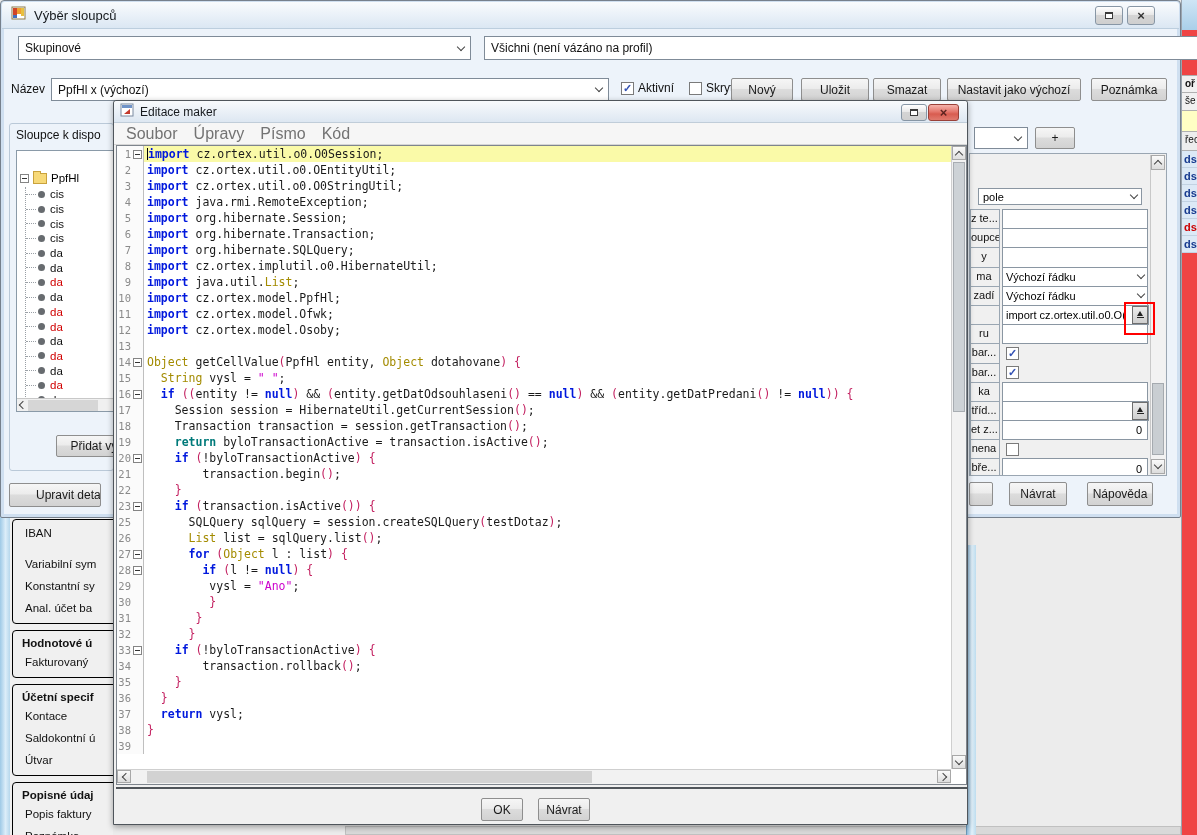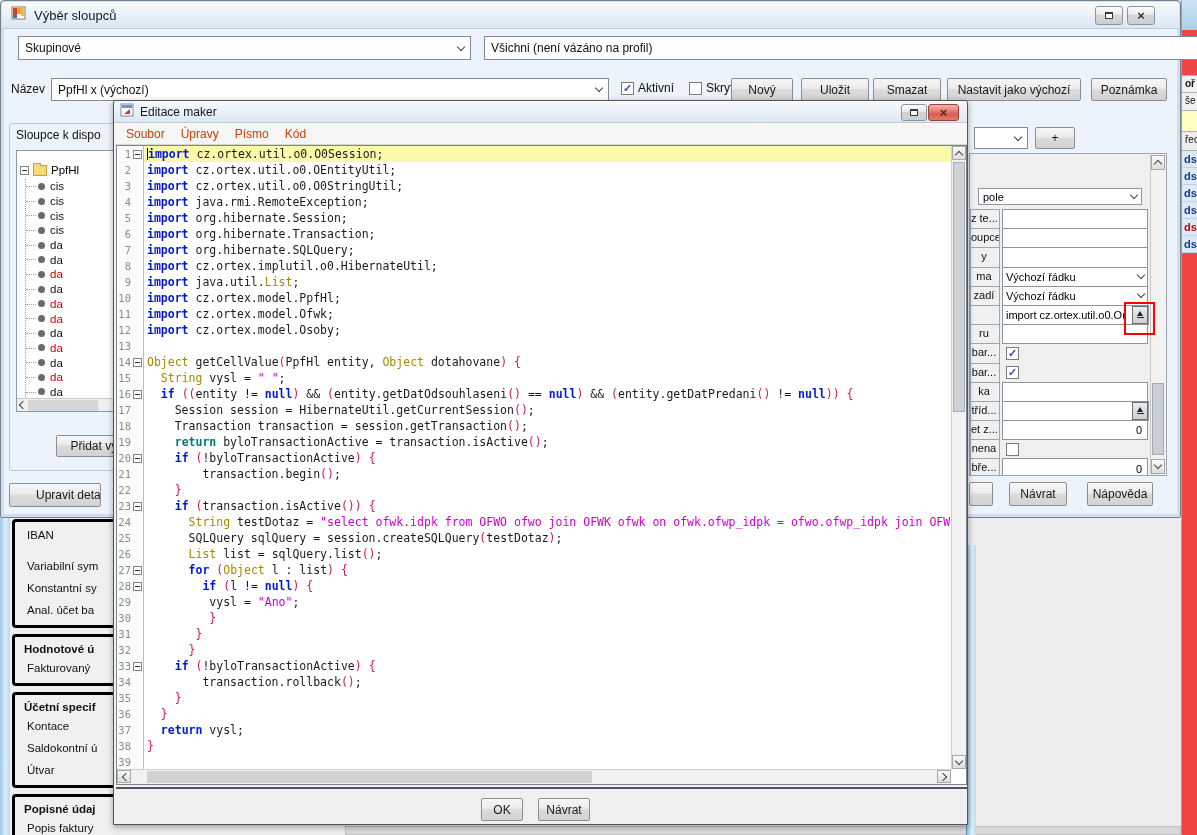--- a/index.html
+++ b/index.html
@@ -52,21 +52,21 @@
   #btn-del{left:872px;top:77px;width:68px;height:23px;}
   #btn-def{left:946px;top:77px;width:134px;height:23px;}
   #btn-note{left:1090px;top:77px;width:76px;height:23px;}
 
   
   #colgroup{position:absolute;left:8px;top:122px;width:105px;height:348px;
     border:1px solid #bac9d8;border-radius:3px;}
   #colgroup .gtitle{position:absolute;left:6px;top:4px;font-size:12px;color:#111;white-space:nowrap;}
   #tree{position:absolute;left:6px;top:26px;width:99px;height:262px;background:#fff;
     border:1px solid #8a9aa8;overflow:hidden;}
-  #tree .root{display:flex;align-items:center;height:18px;padding-left:3px;margin-top:10px;}
+  #tree .root{display:flex;align-items:center;height:18px;padding-left:3px;margin-top:18px;}
   .expbox{width:9px;height:9px;border:1px solid #848484;background:#fff;position:relative;flex:0 0 auto;}
   .expbox::after{content:"";position:absolute;left:1px;top:3px;width:5px;height:1px;background:#333;}
   .folder{width:14px;height:11px;background:#f7d978;border:1px solid #c9a23d;margin-left:4px;
     position:relative;flex:0 0 auto;}
   .folder::before{content:"";position:absolute;left:-1px;top:-3px;width:6px;height:2px;
     background:#f7d978;border:1px solid #c9a23d;border-bottom:none;}
   #tree .root .rlabel{margin-left:4px;font-size:11.5px;white-space:nowrap;}
   #tree-children{position:relative;margin-left:8px;border-left:1px dotted #9aa0a6;}
   .titem{display:flex;align-items:center;height:14.7px;padding-left:12px;position:relative;}
   .titem::before{content:"";position:absolute;left:0;top:7px;width:10px;border-top:1px dotted #9aa0a6;}
@@ -123,21 +123,21 @@
     border-radius:3px 3px 0 0;display:flex;align-items:center;}
   #editor .etitle .ticon{margin-left:6px;}
   #editor .etitle .ttext{margin-left:6px;font-size:12px;color:#15191d;}
   #e-restore{position:absolute;right:40px;top:3px;width:26px;height:17px;}
   #e-close{position:absolute;right:8px;top:3px;width:31px;height:17px;
     background:linear-gradient(#f5b3ab,#e4766c 45%,#d85c50 60%,#e07a6e);
     border:1px solid #9a4038;border-radius:3px;display:flex;align-items:center;justify-content:center;}
   #e-close .xg{color:#5c2420;}
   #menu-bar{position:absolute;left:0;top:22px;right:0;height:22px;background:#f6f6f6;
     border-bottom:1px solid #d6d6d6;display:flex;align-items:center;padding-left:4px;}
-  .menu-item{font-size:12px;color:#c2410c;padding:16px 8px;}
+  .menu-item{font-size:16px;color:#737373;padding:16px 8px;}
 
   #code-wrap{position:absolute;left:2px;top:44px;width:851px;height:640px;background:#fff;
     border:1px solid #7e858d;overflow:hidden;}
   #code-lines{position:absolute;left:0;top:0;right:15px;}
   .cl{display:flex;height:16px;}
   .g{width:27px;flex:0 0 auto;background:#fbfbfb;border-right:1px solid #bfbfbf;
     display:flex;align-items:center;}
   .num{display:inline-block;width:14px;text-align:right;
     font:10.5px "DejaVu Sans Mono",monospace;color:#8a8a8a;}
   .fold{width:9px;height:9px;border:1px solid #848484;background:#fff;margin-left:2px;position:relative;flex:0 0 auto;}
@@ -168,21 +168,21 @@
 
   
   #annotation{position:absolute;left:1124px;top:302px;width:31px;height:33px;
     border:2px solid var(--c-annotation,#f00);z-index:40;}
 
   
   #bg-bl{position:absolute;left:0;top:515px;width:113px;height:320px;background:#f0f0f0;z-index:1;overflow:hidden;}
   #bg-bl .bluestrip{position:absolute;left:0;top:0;width:10px;height:320px;
     background:linear-gradient(90deg,#9ec9e6,#dcedf9 55%,#b6d7ec);}
   #bg-groups{position:absolute;left:10px;top:0;width:110px;}
-  .fgroup{position:relative;border:3px solid #000000;border-radius:4px;margin:4px 2px 6px 2px;padding:2px 0 4px 0;}
+  .fgroup{position:relative;border:1px solid #000000;border-radius:4px;margin:4px 2px 6px 2px;padding:2px 0 4px 0;}
   .fg-title{position:relative;display:inline-block;margin:-9px 0 0 6px;padding:0 3px;background:#f0f0f0;
     font-size:11.5px;font-weight:bold;color:#111;white-space:nowrap;}
   .fg-item{height:22px;line-height:22px;padding-left:12px;font-size:11.5px;color:#111;white-space:nowrap;}
   .fgroup.first .fg-item:nth-child(2){margin-top:9px;}
 
   #bg-right{position:absolute;left:1181px;top:0;width:16px;height:835px;background:#ef4444;z-index:1;
     border-left:1px solid #9aa4ae;overflow:hidden;}
   #bg-right .bband{position:absolute;left:0;top:0;width:16px;height:30px;
     background:linear-gradient(#cfe5f5,#a9cfe9);}
   #frag-top{position:absolute;left:4px;top:34px;font-size:11px;color:#333;}
@@ -654,27 +654,20 @@
         </div>
         <div class="cl">
           <span class="g">
             <span class="num">23</span>
             <span class="fold"></span>
           </span>
           <span class="ct"><span class="tok-n">    </span><span class="tok-k">if</span><span class="tok-n"> </span><span class="tok-p">(</span><span class="tok-n">transaction.isActive</span><span class="tok-p">())</span><span class="tok-n"> </span><span class="tok-p">{</span></span>
         </div>
         <div class="cl">
           <span class="g">
-            <span class="num">24</span>
-            <span class="foldsp"></span>
-          </span>
-          <span class="ct"><span class="tok-n">      </span><span class="tok-t">String</span><span class="tok-n"> testDotaz = </span><span class="tok-s">"select ofwk.idpk from OFWO ofwo join OFWK ofwk on ofwk.ofwp_idpk = ofwo.ofwp_idpk join OFW</span></span>
-        </div>
-        <div class="cl">
-          <span class="g">
             <span class="num">25</span>
             <span class="foldsp"></span>
           </span>
           <span class="ct"><span class="tok-n">      SQLQuery sqlQuery = session.createSQLQuery</span><span class="tok-p">(</span><span class="tok-n">testDotaz</span><span class="tok-p">)</span><span class="tok-n">;</span></span>
         </div>
         <div class="cl">
           <span class="g">
             <span class="num">26</span>
             <span class="foldsp"></span>
           </span>

